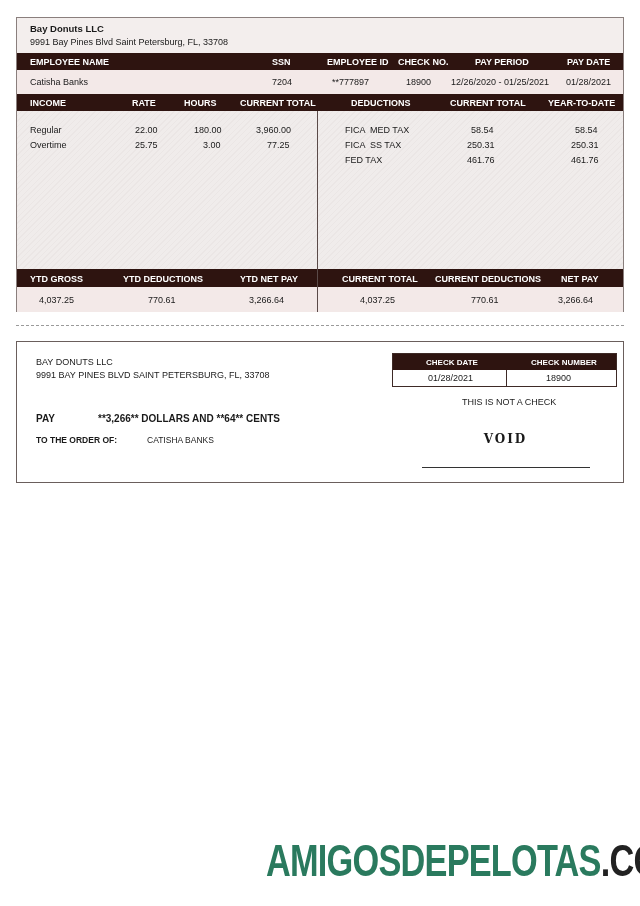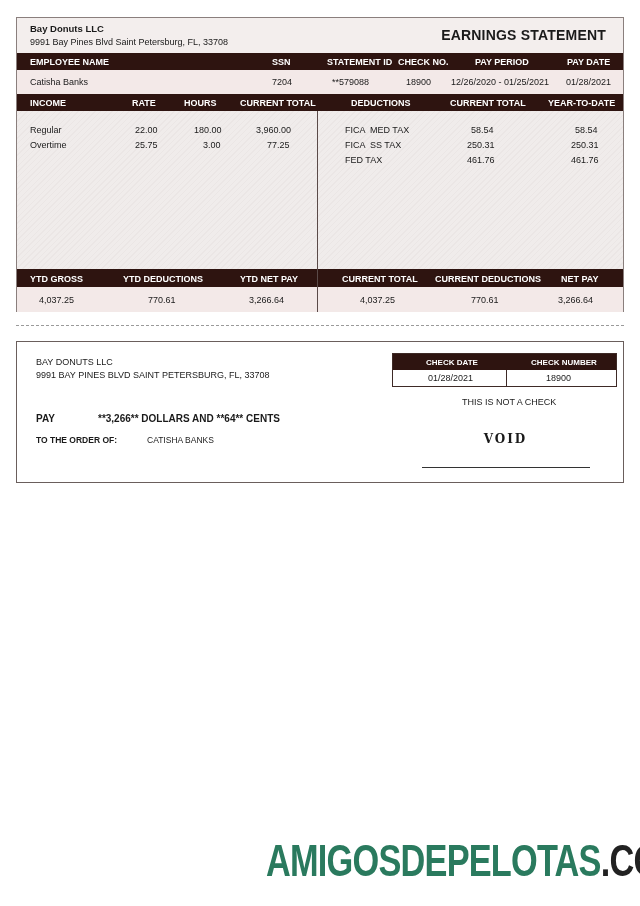--- a/index.html
+++ b/index.html
@@ -47,35 +47,34 @@
   .wm-green { color: #2a7a5e; }
   .wm-dark { color: #222222; }
 </style>
 </head>
 <body>
 
 <div class="stmt">
   <div class="hdr-top">
     <div class="company">Bay Donuts LLC</div>
     <div class="address">9991 Bay Pines Blvd Saint Petersburg, FL, 33708</div>
-    <div class="title">EARNINGS STATEMENT</div>
   </div>
 
   <div class="bar bar1">
     <span class="cell" style="left:13px;top:4px">EMPLOYEE NAME</span>
     <span class="cell" style="left:255px;top:4px">SSN</span>
-    <span class="cell" style="left:310px;top:4px">STATEMENT ID</span>
+    <span class="cell" style="left:310px;top:4px">EMPLOYEE ID</span>
     <span class="cell" style="left:381px;top:4px">CHECK NO.</span>
     <span class="cell" style="left:458px;top:4px">PAY PERIOD</span>
     <span class="cell" style="left:550px;top:4px">PAY DATE</span>
   </div>
   <div class="row-light row1">
     <span class="cell" style="left:13px;top:7px">Catisha Banks</span>
     <span class="cell" style="left:255px;top:7px">7204</span>
-    <span class="cell" style="left:315px;top:7px">**579088</span>
+    <span class="cell" style="left:315px;top:7px">**777897</span>
     <span class="cell" style="left:389px;top:7px">18900</span>
     <span class="cell" style="left:434px;top:7px">12/26/2020 - 01/25/2021</span>
     <span class="cell" style="left:549px;top:7px">01/28/2021</span>
   </div>
 
   <div class="bar bar2">
     <span class="cell" style="left:13px;top:4px">INCOME</span>
     <span class="cell" style="left:115px;top:4px">RATE</span>
     <span class="cell" style="left:167px;top:4px">HOURS</span>
     <span class="cell" style="left:223px;top:4px">CURRENT TOTAL</span>

